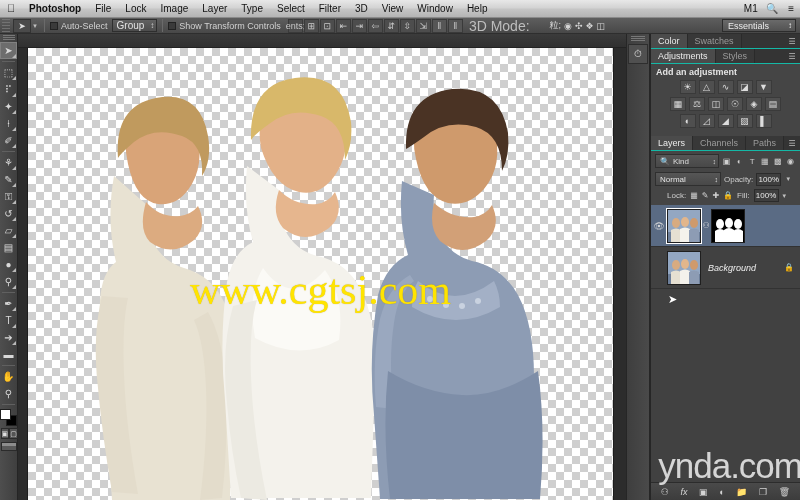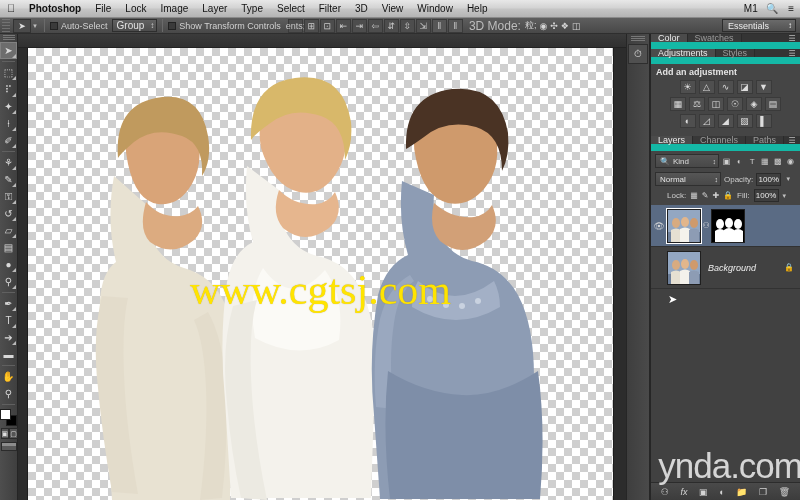--- a/index.html
+++ b/index.html
@@ -52,21 +52,21 @@
   }
   .ob-select:after {
     content:"\2195"; position:absolute; right:2px; font-size:8px; color:#ccc;
   }
   .align-grp { display:flex; gap:1px; margin-left:3px; }
   .align-btn {
     width:15px; height:14px; background:#4d4d4d; border:1px solid #3a3a3a;
     display:flex; align-items:center; justify-content:center;
   }
   .align-btn.framed { background:#565656; }
-  .mode3d { font-size:12px; color:#bdbdbd; margin:0 4px 0 6px; white-space:nowrap; }
+  .mode3d { font-size:14px; color:#bdbdbd; margin:0 20px 0 6px; white-space:nowrap; }
   .mode3d-grp { display:flex; gap:3px; align-items:center; }
   .ws-select {
     height:13px; min-width:74px; background:linear-gradient(to bottom,#6a6a6a,#525252);
     border:1px solid #2c2c2c; color:#eaeaea; font-size:9px;
     padding:0 13px 0 5px; display:flex; align-items:center; position:relative;
     margin-left:auto; margin-right:4px;
   }
   .ws-select:after { content:"\2195"; position:absolute; right:3px; font-size:8px; }
 
   
@@ -151,21 +151,21 @@
     border:1px solid #2e2e2e; display:flex; align-items:center; justify-content:center;
     font-size:10px; color:#ddd;
   }
   .panels {
     position:absolute; right:0; top:34px; width:150px; bottom:0;
     background:#3d3d3d; border-left:1px solid #262626;
     display:flex; flex-direction:column;
   }
   .panel-tabs {
     display:flex; height:15px; background:#343434;
-    border-bottom:7px solid #14b8a6; align-items:stretch; position:relative;
+    border-bottom:1px solid #14b8a6; align-items:stretch; position:relative;
   }
   .ptab {
     padding:0 7px; display:flex; align-items:center; font-size:9px;
     color:#9a9a9a; background:#383838; border-right:1px solid #2a2a2a;
   }
   .ptab.active { background:#4b4b4b; color:#eaeaea; }
   .panel-menu {
     margin-left:auto; width:16px; display:flex; align-items:center; justify-content:center;
     color:#bdbdbd; font-size:8px;
   }

